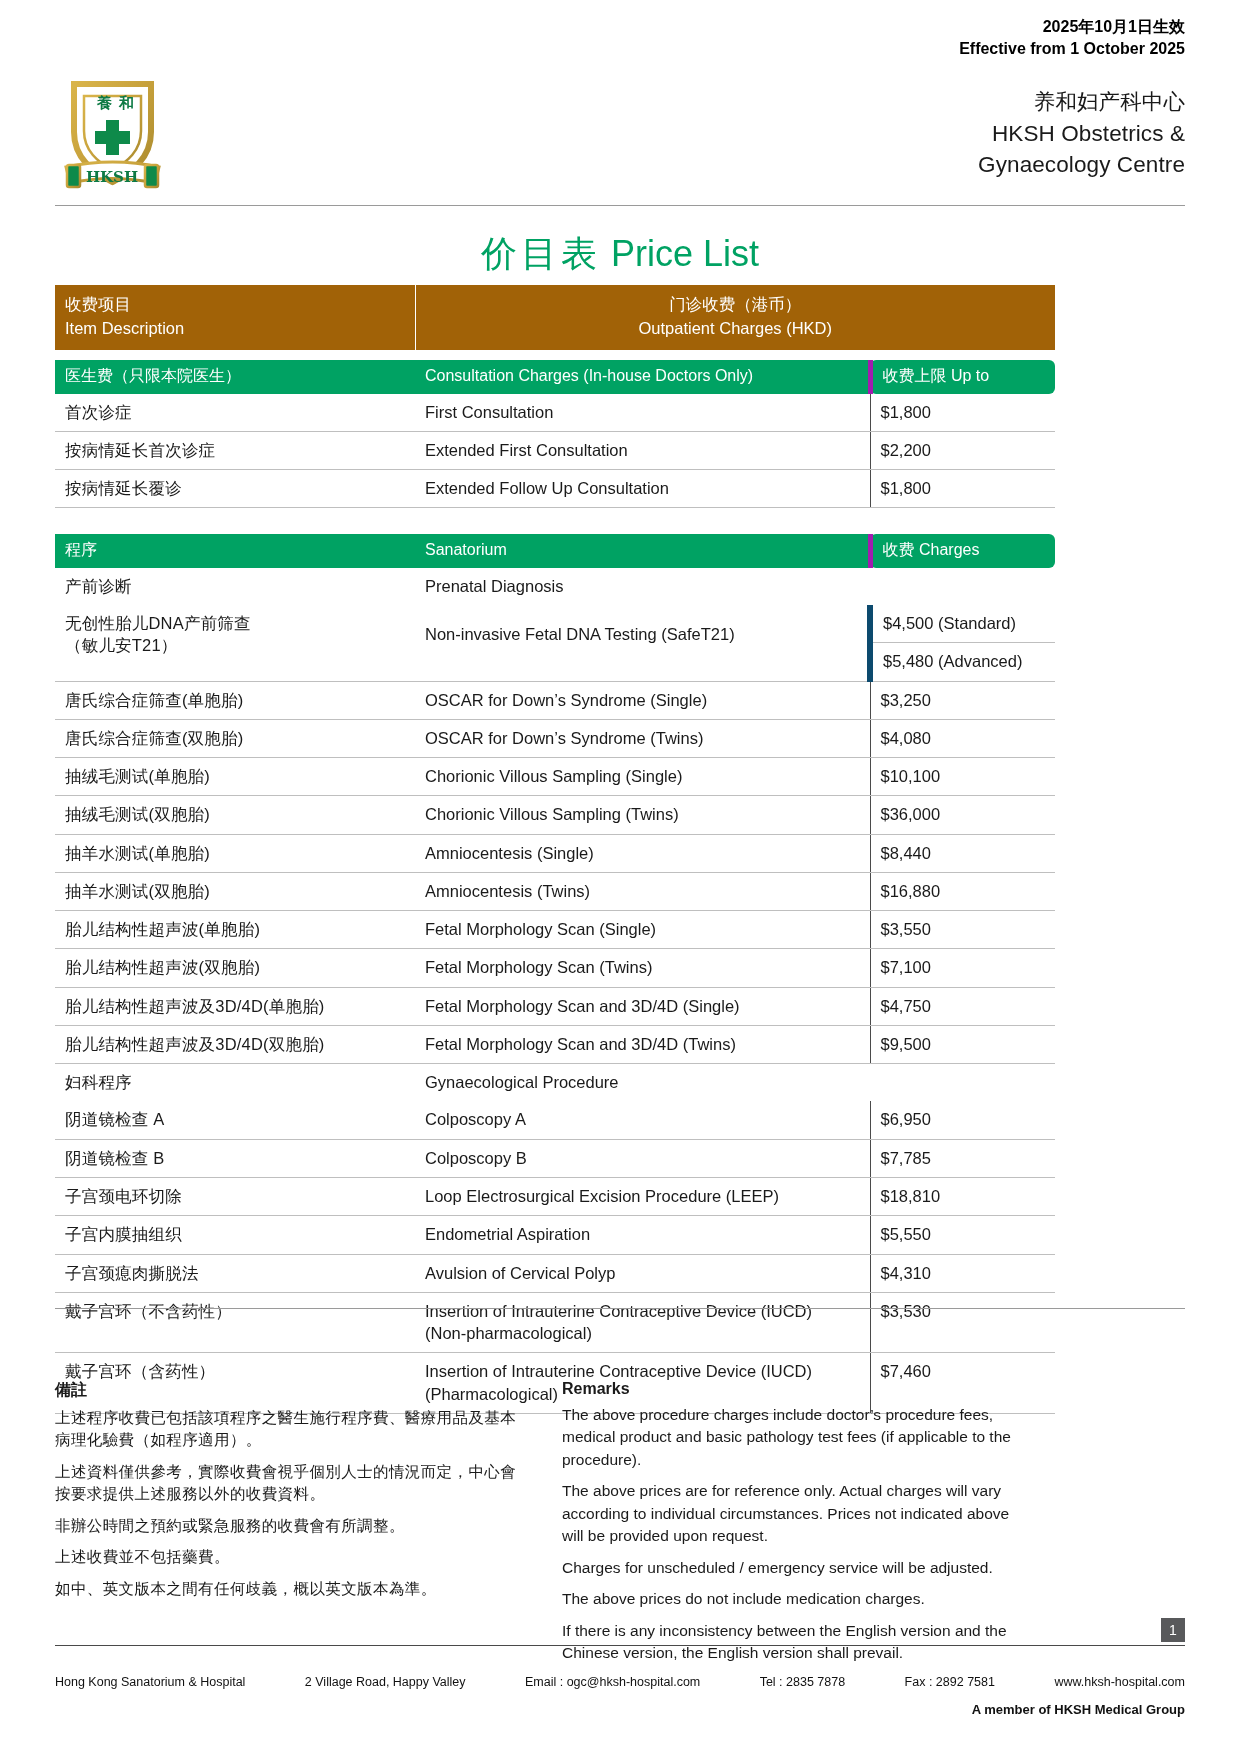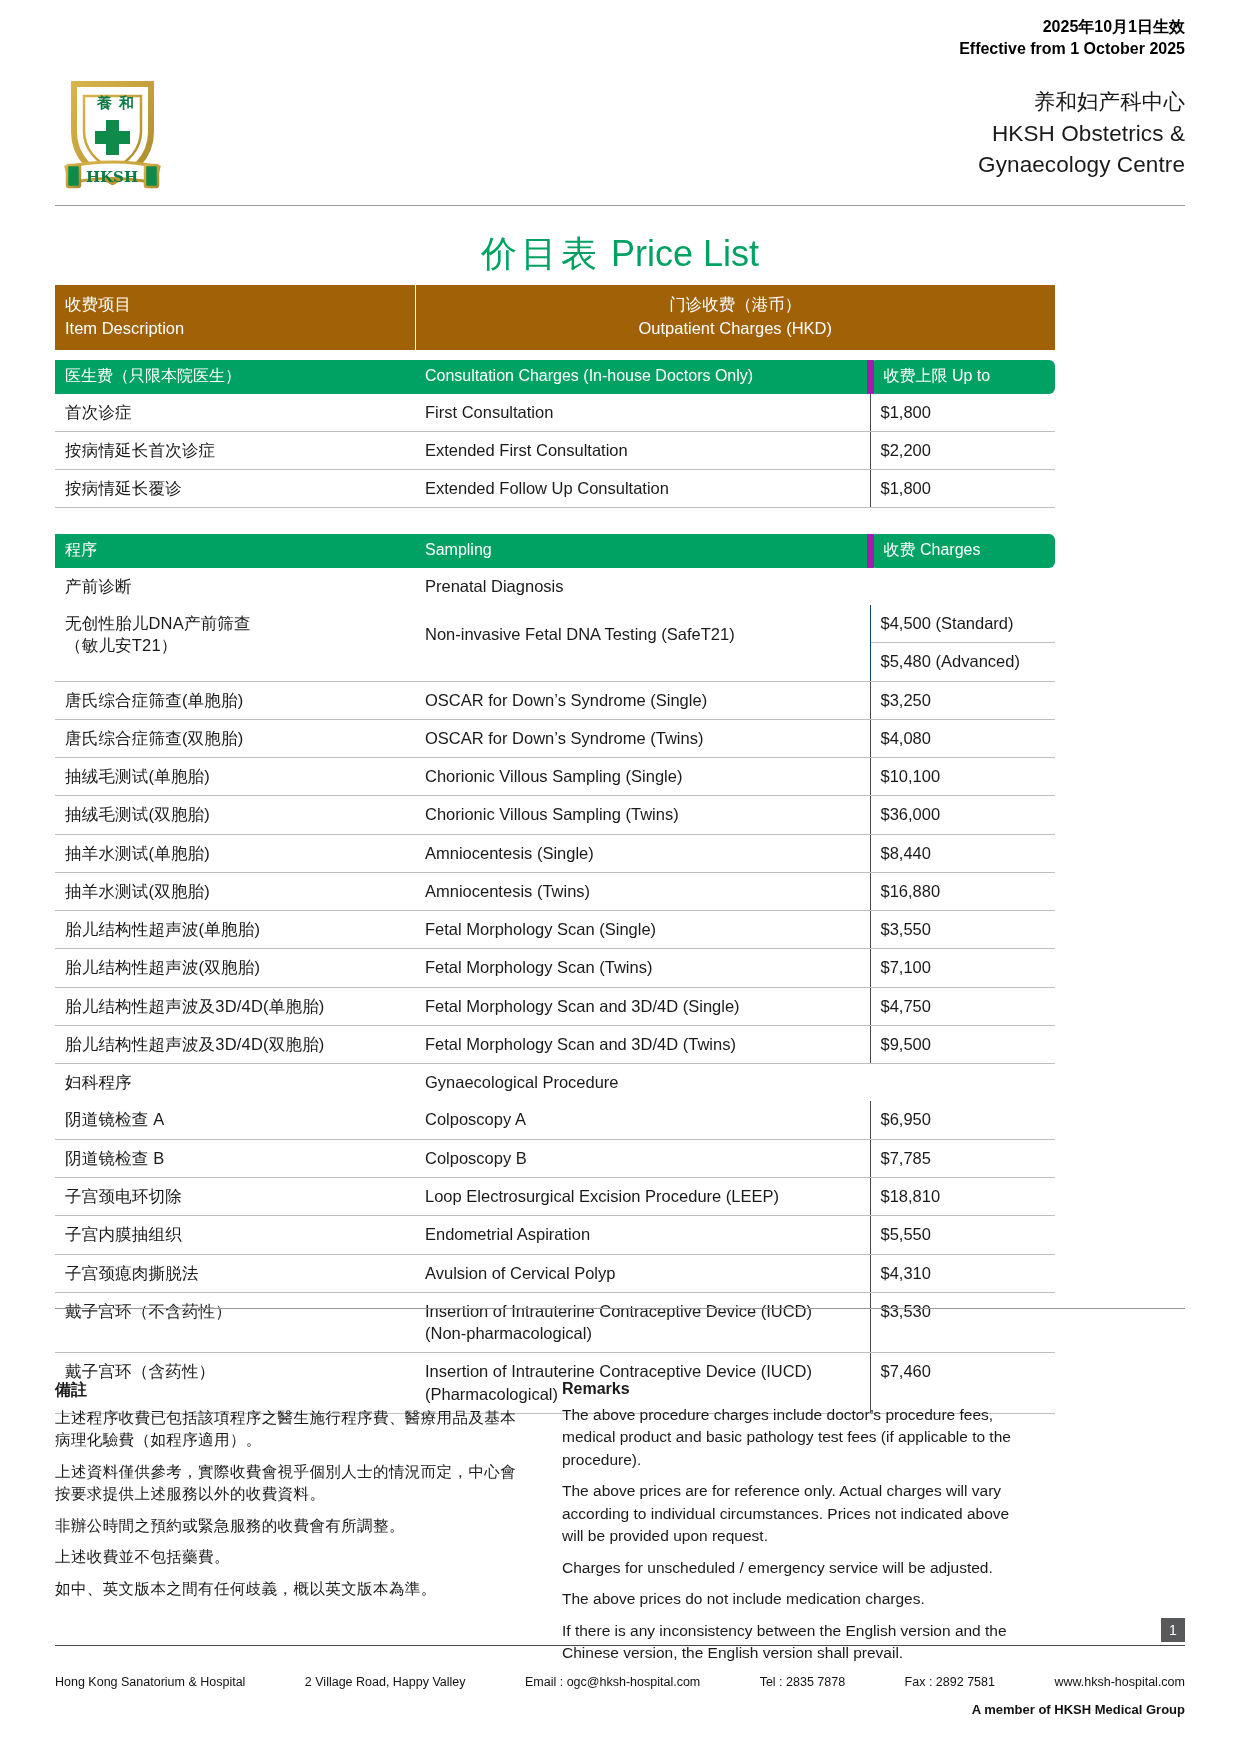--- a/index.html
+++ b/index.html
@@ -58,32 +58,32 @@
   .hdr-main td.left { border-right:1px solid #ffffff; }
   .hdr-main td.right { text-align:center; }
 
   .spacer td { height:10px; background:#fff; border:none; }
   .spacer-lg td { height:26px; background:#fff; border:none; }
 
   .sec td {
     background:#00a263; color:#fff; font-size:16px; line-height:1.3;
     padding:6px 10px 7px 10px;
   }
-  .sec td.c3cell { border-left:7px solid #a21caf;border-radius:6px; }
+  .sec td.c3cell { border-left:5px solid #a21caf;border-radius:6px; }
 
   .row td {
     font-size:16.5px; line-height:1.35;
     padding:7px 10px 8px 10px;
     border-bottom:1px solid #bfbfbf;
   }
   .row td.c3cell { border-left:1px solid #4a4a4a; }
   .row.subhead td { border-bottom:none; font-size:16.5px; }
   .row.subhead td.c3cell { border-left:none; }
 
-  .price-split { padding:0 !important; border-left:1px solid #0c4a6e; }
+  .price-split { padding:0 !important; border-left:6px solid #0c4a6e; }
   .price-split div {
     font-size:16.5px; padding:7px 10px 8px 10px; line-height:1.35;
   }
   .price-split div.top { border-bottom:1px solid #bfbfbf; }
 
   .cn-cell { letter-spacing:.2px; }
 
   
   .rule-remarks {
     position:absolute; left:55px; right:55px; top:1308px;
@@ -207,21 +207,21 @@
           <td>Extended Follow Up Consultation</td>
           <td class="c3cell">$1,800</td>
         </tr>
 
         <tr class="spacer-lg">
             <td colspan="3"></td>
           </tr>
 
         <tr class="sec">
           <td>程序</td>
-          <td>Sampling</td>
+          <td>Sanatorium</td>
           <td class="c3cell">收费 Charges</td>
         </tr>
 
         <tr class="row subhead">
           <td class="cn-cell">产前诊断</td>
           <td>Prenatal Diagnosis</td>
           <td class="c3cell"></td>
         </tr>
 
         <tr class="row">

